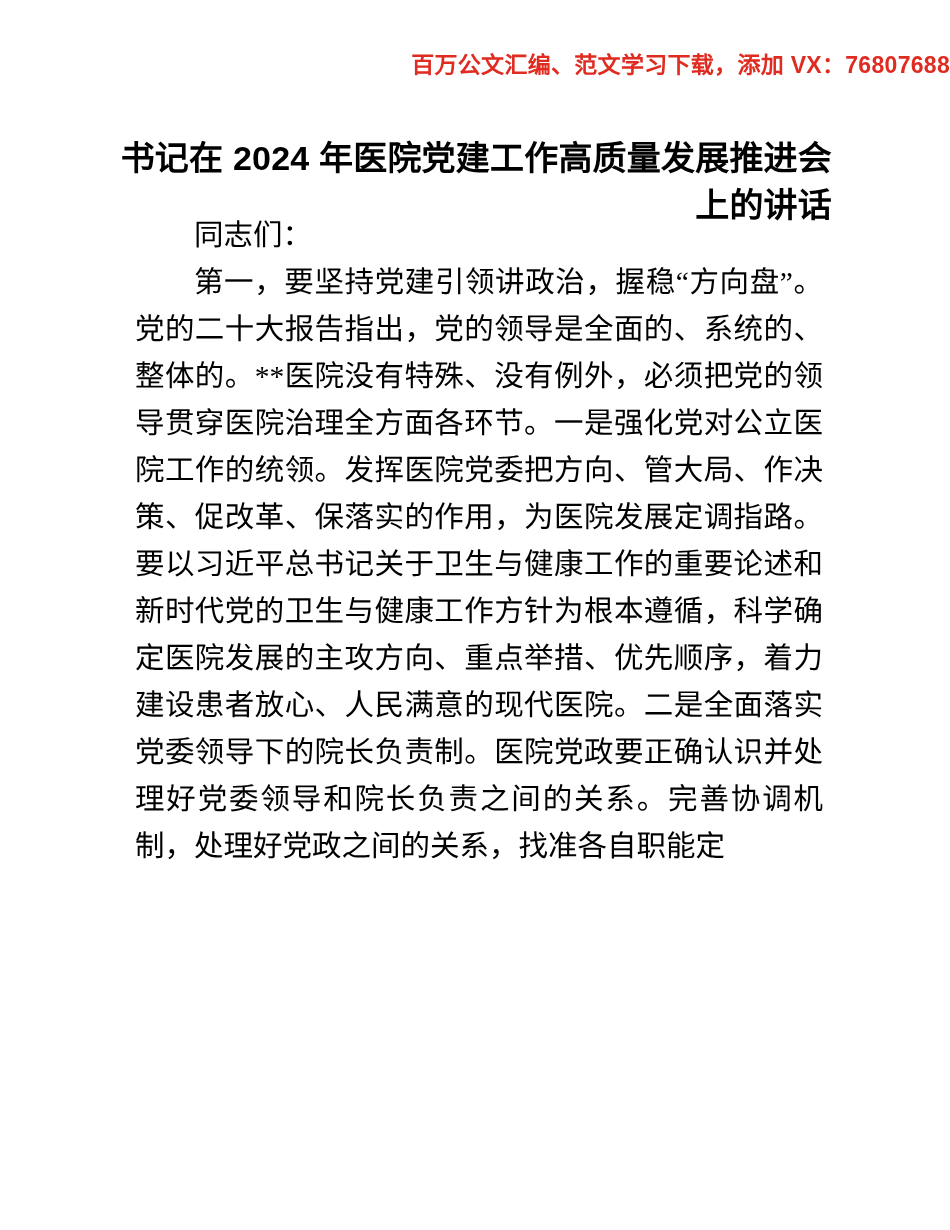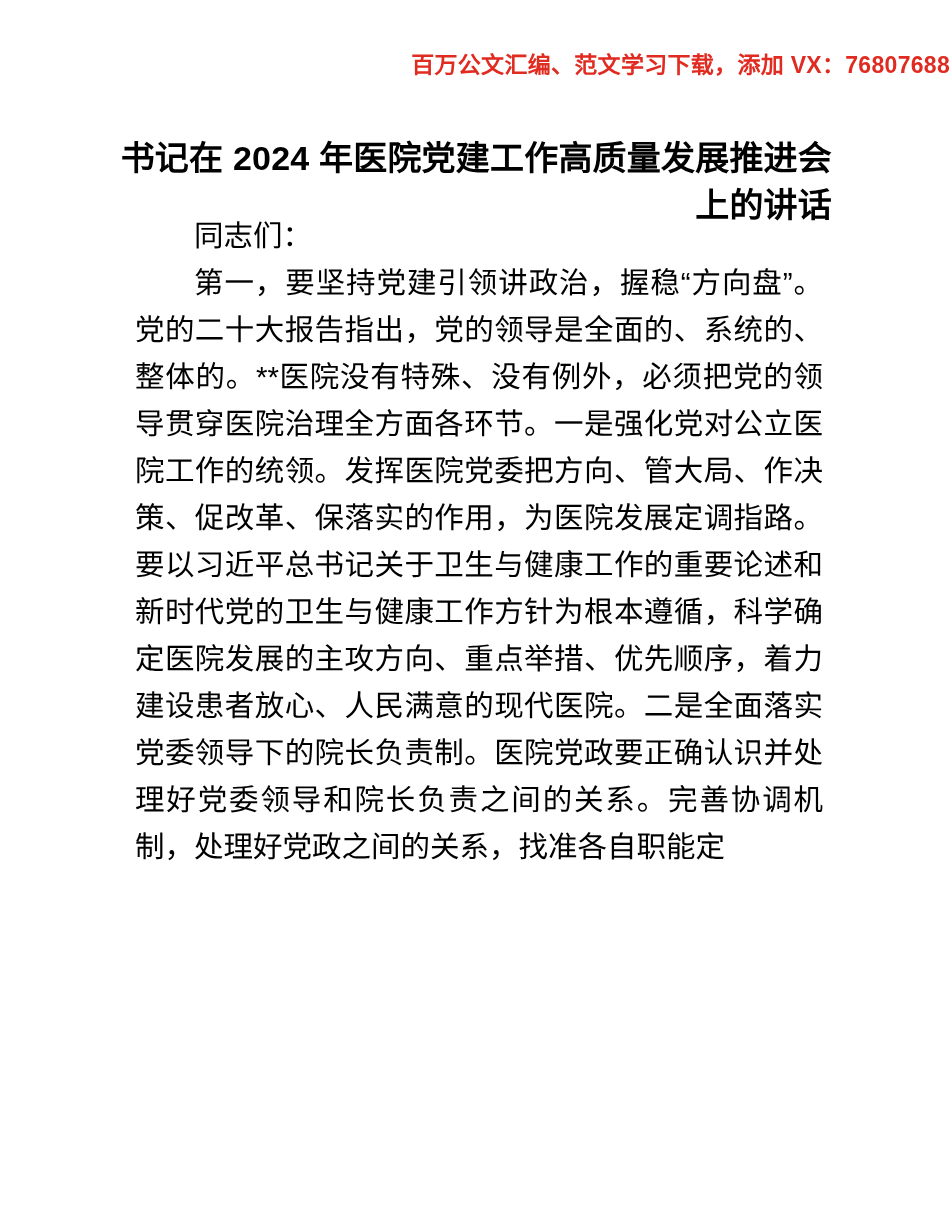--- a/index.html
+++ b/index.html
@@ -67,20 +67,21 @@
     text-justify: inter-ideograph;
     letter-spacing: 0px;
   }
 
   .doc-body p {
     margin: 0 0 0 0;
     text-indent: 2em;
     text-align: justify;
     text-justify: inter-ideograph;
     word-break: break-all;
+    font-family: Liberation Serif, serif;
   }
 
   .doc-body p.salutation {
     margin-bottom: 0;
   }
 </style>
 </head>
 <body>
 
 <div class="page">

